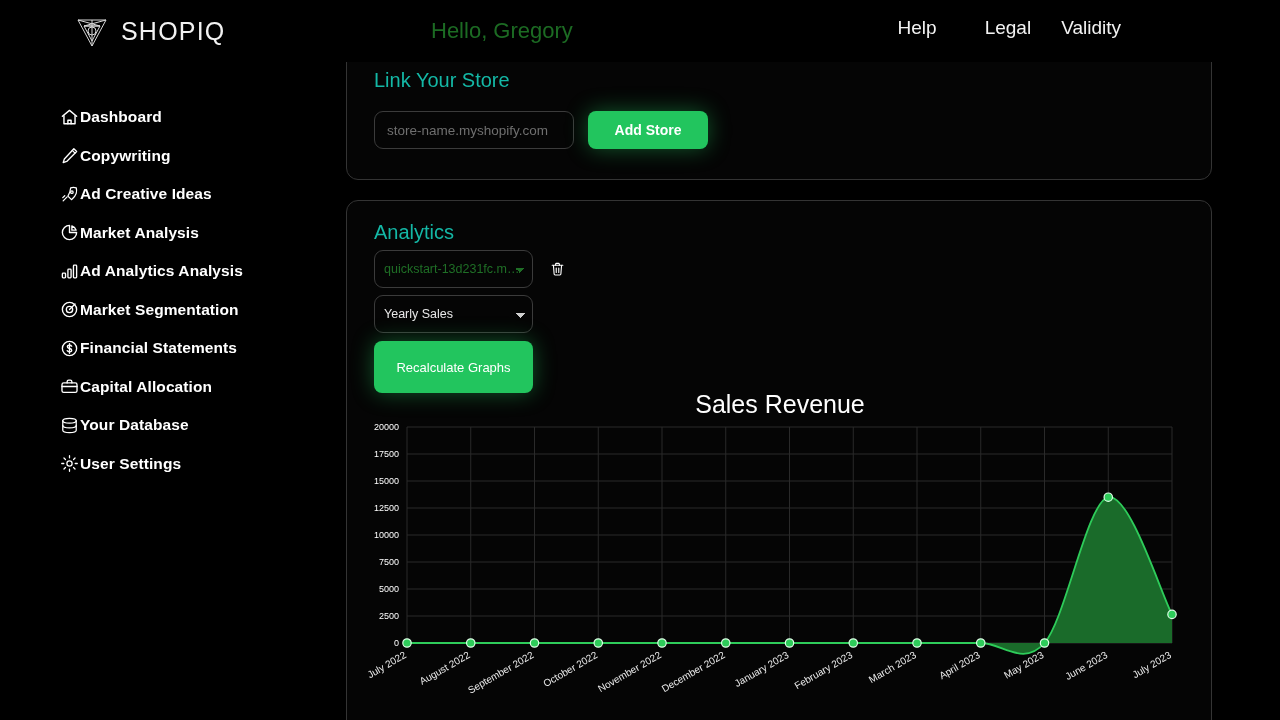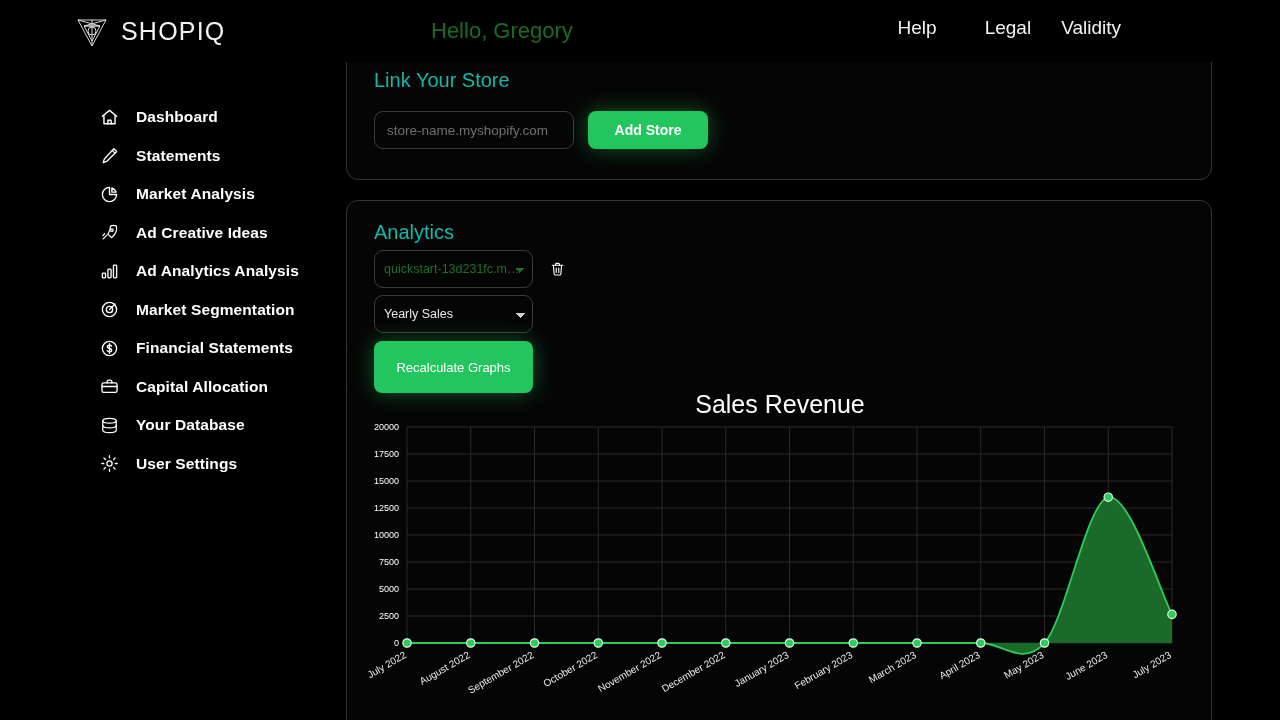--- a/index.html
+++ b/index.html
@@ -44,22 +44,22 @@
   .sidebar {
     position: absolute; left: 0; top: 62px;
     width: 345px; height: 658px;
     background: #000;
     padding-top: 36px;
     z-index: 15;
   }
   .side-item {
     display: flex; align-items: center;
     height: 38.5px;
-    padding-left: 100px;
-    gap: 17px;
+    padding-left: 60px;
+    gap: 1px;
     cursor: pointer;
   }
   .side-ico {
     width: 19px; height: 19px; flex: 0 0 19px;
     display: flex; align-items: center; justify-content: center;
     color: #ffffff;
   }
   .side-ico svg { width: 19px; height: 19px; display: block; }
   .side-label {
     color: #ffffff; font-size: 15.5px; font-weight: 700; letter-spacing: .1px;
@@ -231,42 +231,42 @@
   </div>
 
 
   <div class="side-item">
     <span class="side-ico">
       <svg viewBox="0 0 24 24" fill="none" stroke="currentColor" stroke-width="1.7" stroke-linecap="round" stroke-linejoin="round">
           <path d="M17.5 3.5 21 7 8.5 19.5 4 21l1.5-4.5z"></path>
           <path d="M15.5 5.5 19 9"></path>
         </svg>
     </span>
-    <span class="side-label">Statements</span>
-  </div>
-
-  <div class="side-item">
-    <span class="side-ico">
-      <svg viewBox="0 0 24 24" fill="none" stroke="currentColor" stroke-width="1.7" stroke-linecap="round" stroke-linejoin="round">
-          <path d="M12 3a9 9 0 1 0 9 9h-9z"></path>
-          <path d="M15 3.6A9 9 0 0 1 20.4 9H15z"></path>
-        </svg>
-    </span>
-    <span class="side-label">Market Analysis</span>
+    <span class="side-label">Copywriting</span>
   </div>
 
   <div class="side-item">
     <span class="side-ico">
       <svg viewBox="0 0 24 24" fill="none" stroke="currentColor" stroke-width="1.6" stroke-linecap="round" stroke-linejoin="round">
           <path d="M13.5 3.5c3.5-1 7 0 7 0s1 3.5 0 7c-1.2 4-6 8-6 8l-4.5-4.5S13 9.5 13.5 3.5z"></path>
           <circle cx="15" cy="9" r="1.6"></circle>
           <path d="M9 15l-2.2 2.2M4 20l2.5-2.5M6 13.5 3.5 16"></path>
         </svg>
     </span>
     <span class="side-label">Ad Creative Ideas</span>
+  </div>
+
+  <div class="side-item">
+    <span class="side-ico">
+      <svg viewBox="0 0 24 24" fill="none" stroke="currentColor" stroke-width="1.7" stroke-linecap="round" stroke-linejoin="round">
+          <path d="M12 3a9 9 0 1 0 9 9h-9z"></path>
+          <path d="M15 3.6A9 9 0 0 1 20.4 9H15z"></path>
+        </svg>
+    </span>
+    <span class="side-label">Market Analysis</span>
   </div>
 
   <div class="side-item">
     <span class="side-ico">
       <svg viewBox="0 0 24 24" fill="none" stroke="currentColor" stroke-width="1.7" stroke-linecap="round" stroke-linejoin="round">
           <rect x="3" y="14" width="4" height="6" rx="1"></rect>
           <rect x="10" y="9" width="4" height="11" rx="1"></rect>
           <rect x="17" y="4" width="4" height="16" rx="1"></rect>
         </svg>
     </span>

